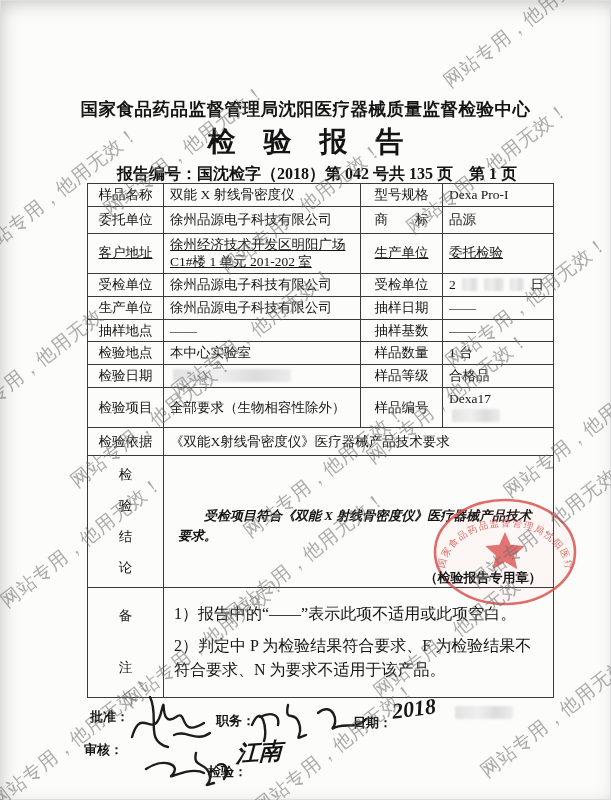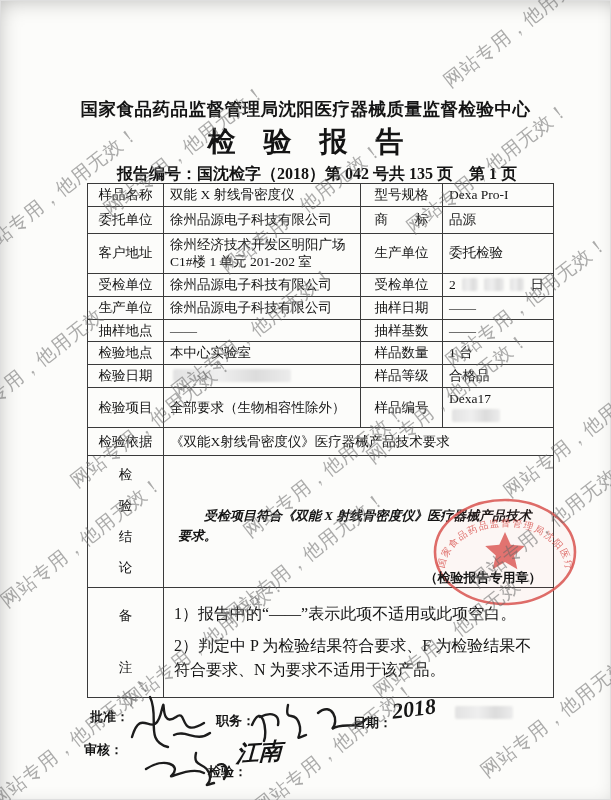--- a/index.html
+++ b/index.html
@@ -83,21 +83,21 @@
           <td class="val">双能 X 射线骨密度仪</td>
           <td class="lbl">型号规格</td>
           <td class="val">Dexa Pro-I</td>
         </tr>
         <tr style="height: 27px;">
           <td class="lbl">委托单位</td>
           <td class="val">徐州品源电子科技有限公司</td>
           <td class="lbl">商　　标</td>
           <td class="val">品源</td>
         </tr>
-        <tr style="height: 31px;">
+        <tr style="height: 31px; text-decoration: underline;">
           <td class="lbl">客户地址</td>
           <td class="val">徐州经济技术开发区明阳广场 C1#楼 1 单元 201-202 室</td>
           <td class="lbl">生产单位</td>
           <td class="val">委托检验</td>
         </tr>
         <tr style="height: 23px;">
           <td class="lbl">受检单位</td>
           <td class="val">徐州品源电子科技有限公司</td>
           <td class="lbl">受检单位</td>
           <td class="val">2 <span class="redact" style="width: 16px;"></span><span class="redact" style="width: 20px;"></span><span class="redact" style="width: 14px;"></span> 日</td>

